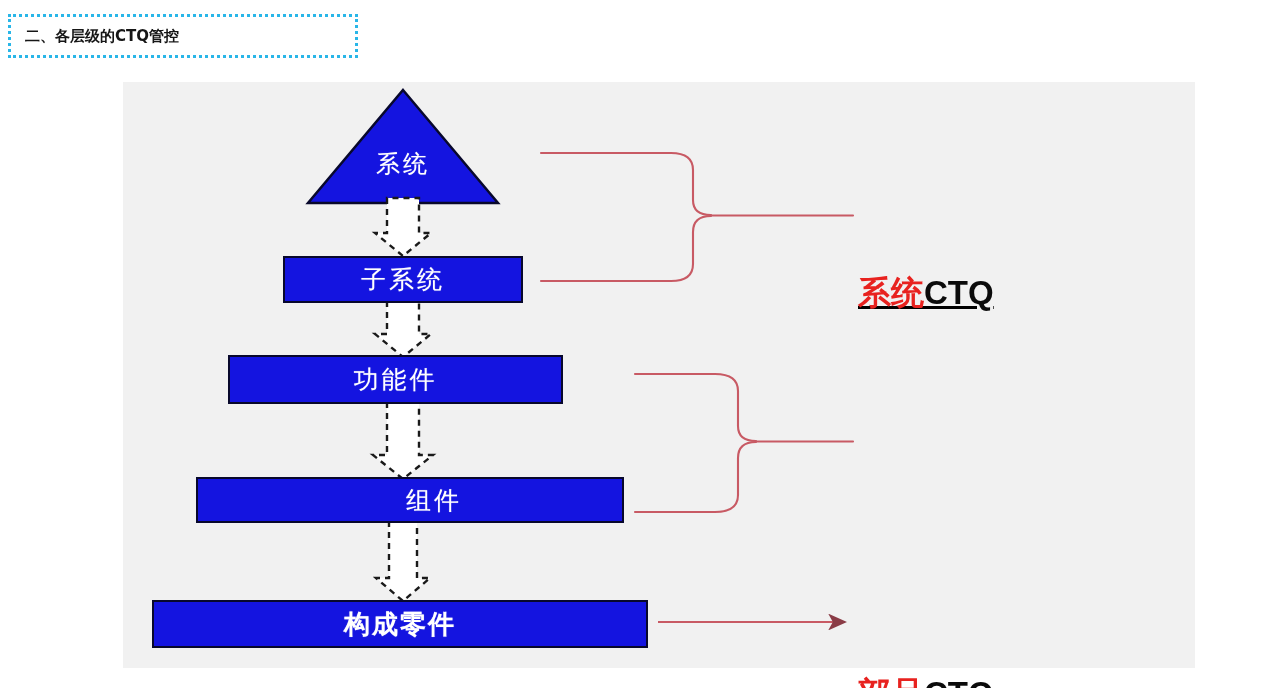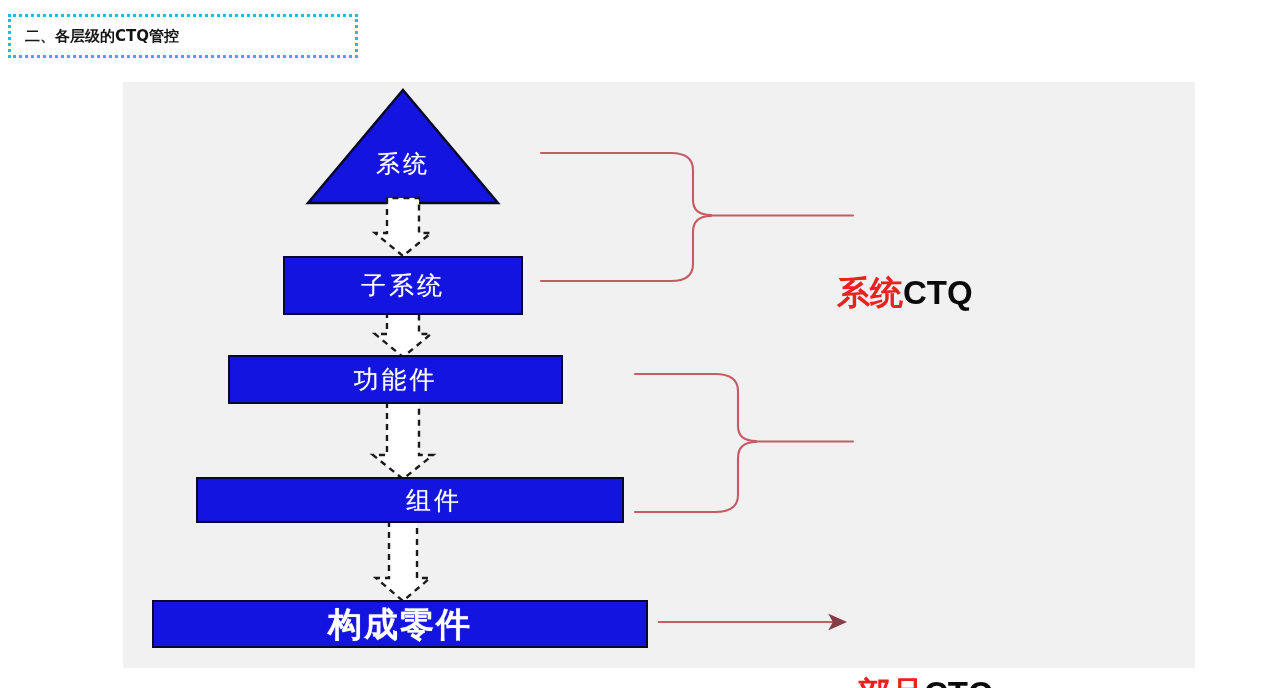--- a/index.html
+++ b/index.html
@@ -71,24 +71,24 @@
   .level-box .box-label {
     font-size: 25px;
     color: #ffffff;
     letter-spacing: 3px;
     line-height: 1;
     text-shadow: 0 0 1px rgba(255,255,255,0.55);
   }
   .level-box.bold .box-label {
     font-weight: bold;
     letter-spacing: 2px;
-    font-size: 34px;
-  }
-
-  #box-subsystem   { left: 160px; top: 174px; width: 240px; height: 59px; }
+    font-size: 26px;
+  }
+
+  #box-subsystem   { left: 160px; top: 174px; width: 240px; height: 47px; }
   #box-function    { left: 105px; top: 273px; width: 335px; height: 49px; }
   #box-component   { left:  73px; top: 395px; width: 428px; height: 46px; padding-left: 48px; }
   #box-part        { left:  29px; top: 518px; width: 496px; height: 48px; }
 
   
   #shape-system-triangle {
     position: absolute;
     left: 185px;
     top: 8px;
     width: 190px;
@@ -113,21 +113,21 @@
     position: absolute;
     white-space: nowrap;
     font-size: 33px;
     font-weight: bold;
     font-family: "DejaVu Sans", "Liberation Sans", sans-serif;
     line-height: 1;
   }
   .ctq-label .cn { color: #e8221f; }
   .ctq-label .en { color: #0b0b0b; font-family: "Liberation Sans", "DejaVu Sans", sans-serif; }
 
-  #ctq-system    { left: 714px; top: 194px; }
+  #ctq-system    { left: 735px; top: 194px; text-decoration: underline; }
   #ctq-module    { left: 735px; top: 424px; }
   #ctq-part      { left: 735px; top: 595px; }
 </style>
 </head>
 <body>
 
 <div id="section-title">
   <span class="title-text">二、各层级的CTQ管控</span>
 </div>
 

